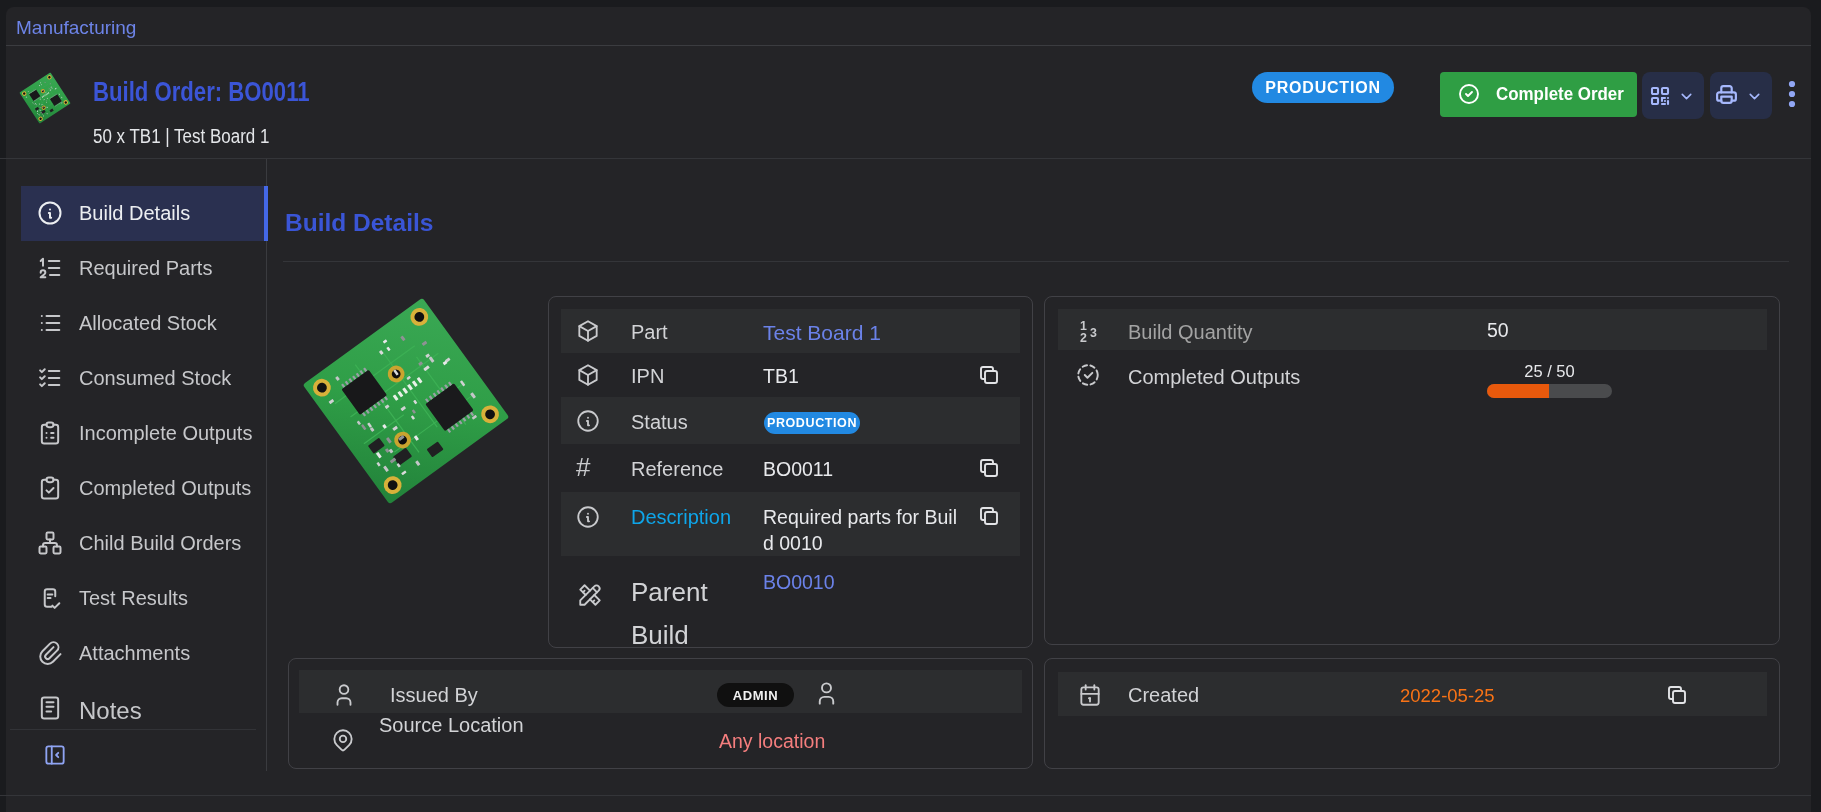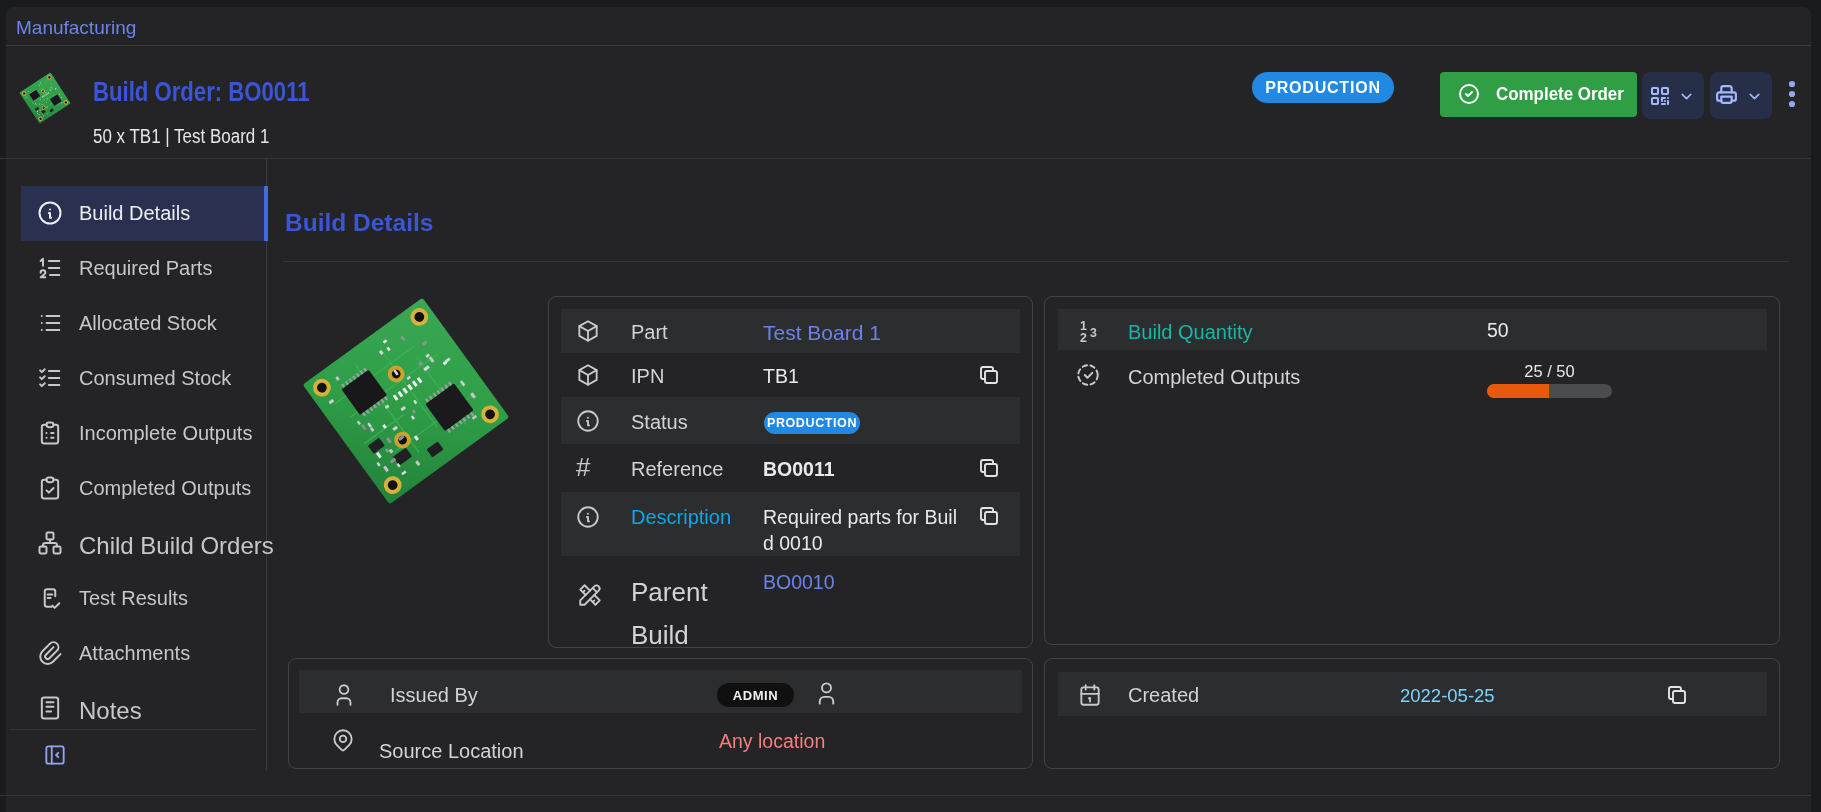--- a/index.html
+++ b/index.html
@@ -100,21 +100,21 @@
     <path d="M9 14l2 2l4 -4"></path>
   </svg>
 <div class="abs" style="left:79px;top:477px;font-size:20px;color:#c6c7ca;font-weight:normal;line-height:1.15;white-space:nowrap">Completed Outputs</div>
 <svg class="abs" style="left:36px;top:529px" width="28" height="28" viewBox="0 0 24 24" fill="none" stroke="#c6c7ca" stroke-width="1.7" stroke-linecap="round" stroke-linejoin="round">
     <rect x="3" y="15" width="6" height="6" rx="1"></rect>
     <rect x="15" y="15" width="6" height="6" rx="1"></rect>
     <rect x="9" y="3" width="6" height="6" rx="1"></rect>
     <path d="M6 15v-1a2 2 0 0 1 2 -2h8a2 2 0 0 1 2 2v1"></path>
     <path d="M12 9v3"></path>
   </svg>
-<div class="abs" style="left:79px;top:532px;font-size:24px;color:#c6c7ca;font-weight:normal;line-height:1.15;white-space:nowrap">Child Build Orders</div>
+<div class="abs" style="left:79px;top:532px;font-size:20px;color:#c6c7ca;font-weight:normal;line-height:1.15;white-space:nowrap">Child Build Orders</div>
 <svg class="abs" style="left:36px;top:584px" width="28" height="28" viewBox="0 0 24 24" fill="none" stroke="#c6c7ca" stroke-width="1.7" stroke-linecap="round" stroke-linejoin="round">
     <path d="M16.5 10.5v-4a2 2 0 0 0 -2 -2h-5a2 2 0 0 0 -2 2v11a2 2 0 0 0 2 2h4"></path>
     <path d="M10 9h4"></path>
     <path d="M10 12h2.5"></path>
     <path d="M14 18.5l2 2l4 -4"></path>
   </svg>
 <div class="abs" style="left:79px;top:587px;font-size:20px;color:#c6c7ca;font-weight:normal;line-height:1.15;white-space:nowrap">Test Results</div>
 <svg class="abs" style="left:36px;top:639px" width="28" height="28" viewBox="0 0 24 24" fill="none" stroke="#c6c7ca" stroke-width="1.7" stroke-linecap="round" stroke-linejoin="round">
     <path d="M15 7l-6.5 6.5a1.5 1.5 0 0 0 3 3l6.5 -6.5a3 3 0 0 0 -6 -6l-6.5 6.5a4.5 4.5 0 0 0 9 9l6.5 -6.5"></path>
   </svg>
@@ -163,21 +163,21 @@
   </svg>
 <svg class="abs" style="left:575px;top:408px" width="26" height="26" viewBox="0 0 24 24" fill="none" stroke="#c9cacd" stroke-width="1.7" stroke-linecap="round" stroke-linejoin="round">
     <path d="M3 12a9 9 0 1 0 18 0a9 9 0 1 0 -18 0"></path>
     <path d="M12 9h.01"></path>
     <path d="M11 12h1v4h1"></path>
   </svg>
 <div class="abs" style="left:631px;top:411px;font-size:20px;color:#d2d3d6;font-weight:normal;line-height:1.15;white-space:nowrap">Status</div>
 <div class="abs" style="left:764px;top:412px;width:96px;height:22px;border-radius:11px;background:#2289e2;color:#fff;font-size:12.5px;font-weight:bold;letter-spacing:0.6px;display:flex;align-items:center;justify-content:center">PRODUCTION</div>
 <div class="abs" style="left:631px;top:458px;font-size:20px;color:#d2d3d6;font-weight:normal;line-height:1.15;white-space:nowrap">Reference</div>
 <div class="abs" style="left:576px;top:452px;font-size:26px;color:#c9cacd;font-weight:normal">#</div>
-<div class="abs" style="left:763px;top:458px;font-size:19.5px;color:#e8e9ec;font-weight:bold;line-height:1.15;white-space:nowrap">BO0011</div>
+<div class="abs" style="left:763px;top:458px;font-size:19.5px;color:#e8e9ec;font-weight:normal;line-height:1.15;white-space:nowrap">BO0011</div>
 <svg class="abs" style="left:977px;top:456px" width="24" height="24" viewBox="0 0 24 24" fill="none" stroke="#e2e3e6" stroke-width="1.9" stroke-linecap="round" stroke-linejoin="round">
     <rect x="8" y="8" width="12" height="12" rx="2"></rect>
     <path d="M16 8v-2a2 2 0 0 0 -2 -2h-8a2 2 0 0 0 -2 2v8a2 2 0 0 0 2 2h2"></path>
   </svg>
 <svg class="abs" style="left:575px;top:504px" width="26" height="26" viewBox="0 0 24 24" fill="none" stroke="#c9cacd" stroke-width="1.7" stroke-linecap="round" stroke-linejoin="round">
     <path d="M3 12a9 9 0 1 0 18 0a9 9 0 1 0 -18 0"></path>
     <path d="M12 9h.01"></path>
     <path d="M11 12h1v4h1"></path>
   </svg>
 <div class="abs" style="left:631px;top:506px;font-size:20px;color:#0ea5e9;font-weight:normal;line-height:1.15;white-space:nowrap">Description</div>
@@ -195,21 +195,21 @@
     <path d="M16 17l-1.5 1.5"></path>
   </svg>
 <div class="abs" style="left:631px;top:571px;font-size:26px;color:#d2d3d6;font-weight:normal;line-height:1.15;white-space:nowrap;line-height:1.65">Parent<br>Build</div>
 <div class="abs" style="left:763px;top:571px;font-size:19.5px;color:#6b82e9;font-weight:normal;line-height:1.15;white-space:nowrap">BO0010</div>
 <div class="abs" style="left:1058px;top:309px;width:709px;height:41px;background:#2c2d2f"></div>
 <svg class="abs" style="left:1076px;top:318px" width="27" height="27" viewBox="0 0 24 24" fill="none" stroke="#c9cacd" stroke-width="1.7" stroke-linecap="round" stroke-linejoin="round">
     <text x="3.5" y="11" font-family="Liberation Sans" font-weight="bold" font-size="11" fill="#c9cacd" stroke="none">1</text>
     <text x="3.5" y="21.5" font-family="Liberation Sans" font-weight="bold" font-size="11" fill="#c9cacd" stroke="none">2</text>
     <text x="12.5" y="16.5" font-family="Liberation Sans" font-weight="bold" font-size="11" fill="#c9cacd" stroke="none">3</text>
   </svg>
-<div class="abs" style="left:1128px;top:321px;font-size:20px;color:#14b8a6;font-weight:normal;line-height:1.15;white-space:nowrap">Build Quantity</div>
+<div class="abs" style="left:1128px;top:321px;font-size:20px;color:#a3a3a3;font-weight:normal;line-height:1.15;white-space:nowrap">Build Quantity</div>
 <div class="abs" style="left:1487px;top:319px;font-size:19.5px;color:#e8e9ec;font-weight:normal;line-height:1.15;white-space:nowrap">50</div>
 <svg class="abs" style="left:1075px;top:362px" width="26" height="26" viewBox="0 0 24 24" fill="none" stroke="#c9cacd" stroke-width="1.8" stroke-linecap="round" stroke-linejoin="round">
     <circle cx="12" cy="12" r="9" stroke-dasharray="4.2 3.2"></circle>
     <path d="M9 12l2.5 2.5l4.5 -4.5"></path>
   </svg>
 <div class="abs" style="left:1128px;top:366px;font-size:20px;color:#d2d3d6;font-weight:normal;line-height:1.15;white-space:nowrap">Completed Outputs</div>
 <div class="abs" style="left:1487px;top:362px;width:125px;text-align:center;font-size:16.5px;color:#e8e9ec">25 / 50</div>
 <div class="abs" style="left:1487px;top:384px;width:125px;height:14px;border-radius:7px;background:#4a4b4d;overflow:hidden">
     <div style="width:62px;height:14px;background:#e8590c"></div>
   </div>
@@ -221,33 +221,33 @@
 <div class="abs" style="left:390px;top:684px;font-size:20px;color:#d2d3d6;font-weight:normal;line-height:1.15;white-space:nowrap">Issued By</div>
 <div class="abs" style="left:717px;top:683px;width:77px;height:24px;border-radius:12px;background:#101010;color:#f2f2f2;font-size:13px;font-weight:bold;letter-spacing:0.6px;display:flex;align-items:center;justify-content:center">ADMIN</div>
 <svg class="abs" style="left:813px;top:680px" width="27" height="27" viewBox="0 0 24 24" fill="none" stroke="#c9cacd" stroke-width="1.7" stroke-linecap="round" stroke-linejoin="round">
     <path d="M8 7a4 4 0 1 0 8 0a4 4 0 1 0 -8 0"></path>
     <path d="M6 21v-2a4 4 0 0 1 4 -4h4a4 4 0 0 1 4 4v2"></path>
   </svg>
 <svg class="abs" style="left:330px;top:727px" width="26" height="26" viewBox="0 0 24 24" fill="none" stroke="#c9cacd" stroke-width="1.7" stroke-linecap="round" stroke-linejoin="round">
     <path d="M9 11a3 3 0 1 0 6 0a3 3 0 1 0 -6 0"></path>
     <path d="M17.657 16.657l-4.243 4.243a2 2 0 0 1 -2.827 0l-4.244 -4.243a8 8 0 1 1 11.314 0z"></path>
   </svg>
-<div class="abs" style="left:379px;top:740px;font-size:20px;color:#d2d3d6;font-weight:normal;line-height:1.15;white-space:nowrap">Source Location</div>
+<div class="abs" style="left:379px;top:714px;font-size:20px;color:#d2d3d6;font-weight:normal;line-height:1.15;white-space:nowrap">Source Location</div>
 <div class="abs" style="left:719px;top:730px;font-size:19.5px;color:#f57e7e;font-weight:normal;line-height:1.15;white-space:nowrap">Any location</div>
 <div class="abs" style="left:1058px;top:672px;width:709px;height:44px;background:#2c2d2f"></div>
 <svg class="abs" style="left:1077px;top:682px" width="26" height="26" viewBox="0 0 24 24" fill="none" stroke="#c9cacd" stroke-width="1.7" stroke-linecap="round" stroke-linejoin="round">
     <rect x="4" y="5" width="16" height="16" rx="2"></rect>
     <path d="M16 3v4"></path>
     <path d="M8 3v4"></path>
     <path d="M4 11h16"></path>
     <path d="M11 15h1"></path>
     <path d="M12 15v3"></path>
   </svg>
 <div class="abs" style="left:1128px;top:684px;font-size:20px;color:#d2d3d6;font-weight:normal;line-height:1.15;white-space:nowrap">Created</div>
-<div class="abs" style="left:1400px;top:685px;font-size:18.5px;color:#7dd3fc;font-weight:normal;line-height:1.15;white-space:nowrap">2022-05-25</div>
+<div class="abs" style="left:1400px;top:685px;font-size:18.5px;color:#f97316;font-weight:normal;line-height:1.15;white-space:nowrap">2022-05-25</div>
 <svg class="abs" style="left:1665px;top:683px" width="24" height="24" viewBox="0 0 24 24" fill="none" stroke="#e2e3e6" stroke-width="1.9" stroke-linecap="round" stroke-linejoin="round">
     <rect x="8" y="8" width="12" height="12" rx="2"></rect>
     <path d="M16 8v-2a2 2 0 0 0 -2 -2h-8a2 2 0 0 0 -2 2v8a2 2 0 0 0 2 2h2"></path>
   </svg>
 <svg class="abs" style="left:287px;top:264px" width="240" height="276" viewBox="0 0 240 276">
     <defs>
       <linearGradient id="bg287" x1="0" y1="1" x2="1" y2="0">
         <stop offset="0" stop-color="#22823a"></stop>
         <stop offset="0.5" stop-color="#2f9e47"></stop>
         <stop offset="1" stop-color="#3aa854"></stop>

